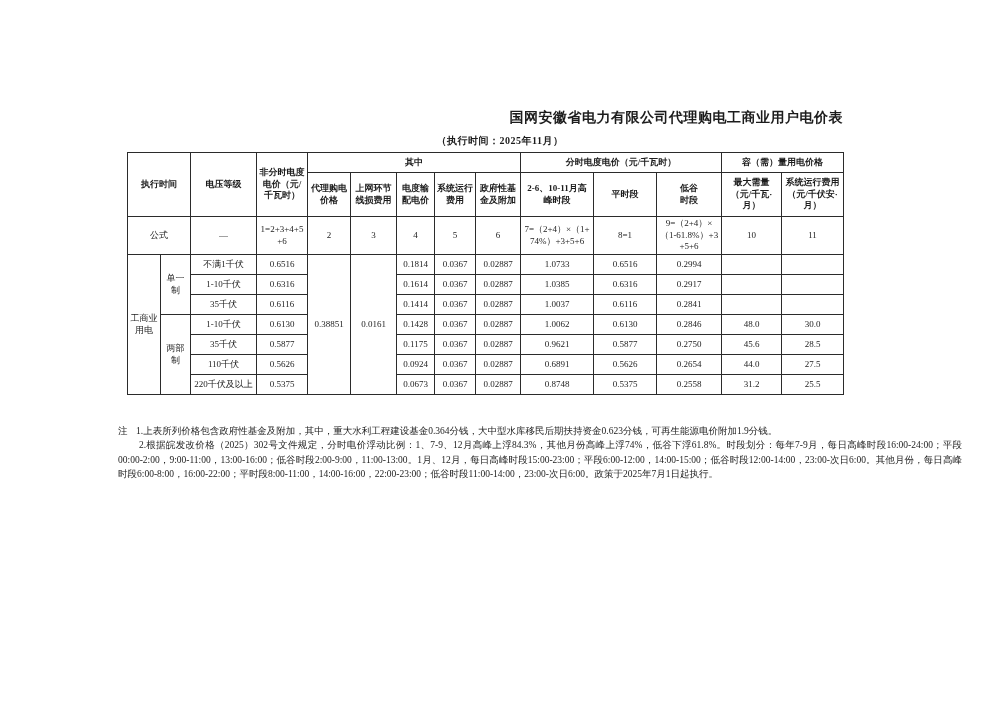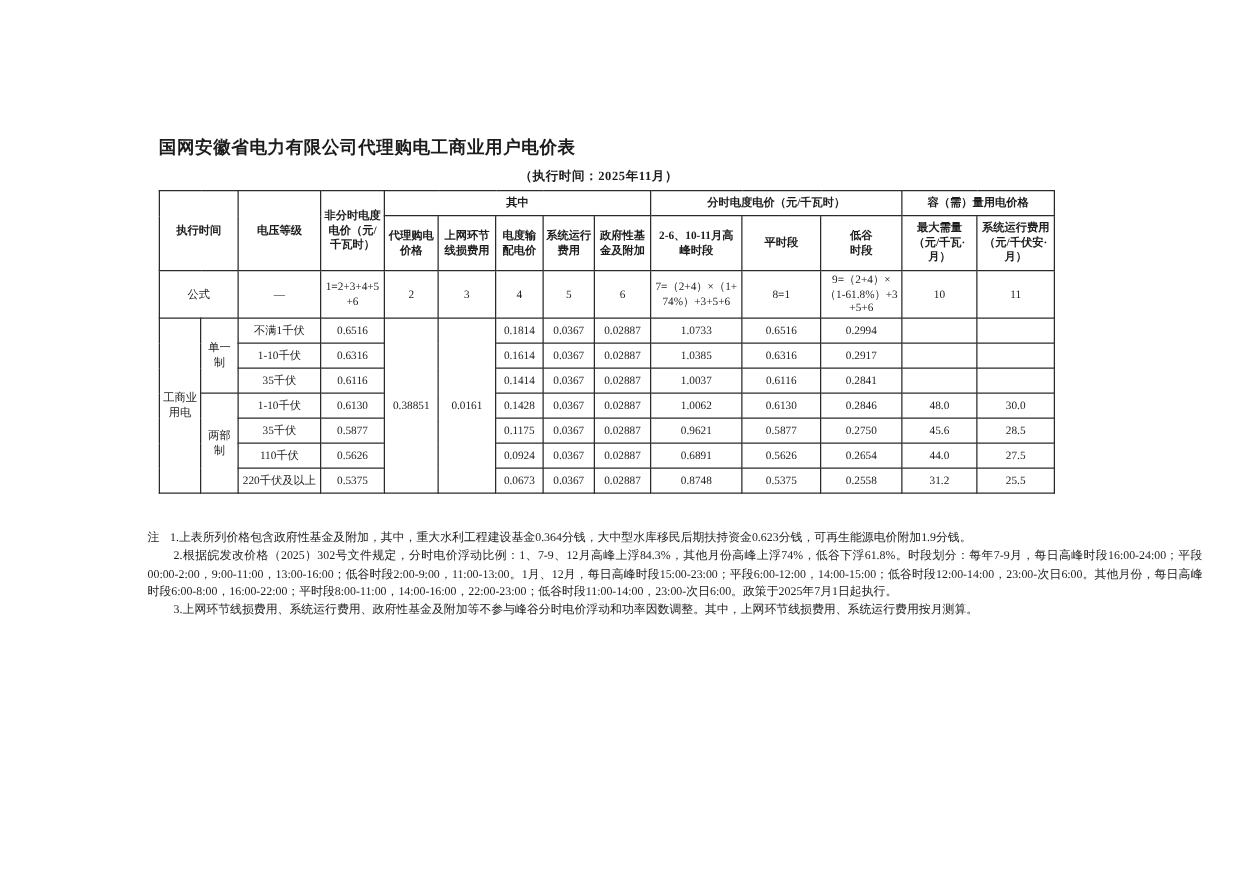--- a/index.html
+++ b/index.html
@@ -1,25 +1,25 @@
 <!DOCTYPE html>
 <html><head>
 <meta charset="utf-8">
 <style>
   html,body{margin:0;padding:0;background:#ffffff;}
   .page{
     position:relative;width:1000px;height:706px;background:#ffffff;overflow:hidden;
     font-family:"Liberation Serif","DejaVu Serif",serif;color:#1c1c1c;
   }
   .title{
-    position:absolute;left:127px;top:109px;width:716px;text-align:left;
+    position:absolute;left:127px;top:109px;width:716px;text-align:right;
     font-size:14px;font-weight:bold;letter-spacing:0.5px;
   }
   .subtitle{
-    position:absolute;left:121px;top:134px;width:716px;text-align:center;
+    position:absolute;left:142px;top:134px;width:716px;text-align:center;
     font-size:10px;font-weight:bold;letter-spacing:0.5px;
   }
   table.price{
     position:absolute;left:127px;top:152px;width:716px;
     border-collapse:collapse;table-layout:fixed;
   }
   table.price td{
     border:1px solid #2b2b2b;text-align:center;vertical-align:middle;
     font-size:9px;line-height:1.3;padding:1px 2px;word-break:break-all;
     overflow:hidden;
@@ -189,16 +189,15 @@
         <td>0.2558</td>
         <td>31.2</td>
         <td>25.5</td>
       </tr>
     </tbody>
   </table>
 
   <div class="notes">
     <p class="first"><span class="note-label">注</span><span>1.上表所列价格包含政府性基金及附加，其中，重大水利工程建设基金0.364分钱，大中型水库移民后期扶持资金0.623分钱，可再生能源电价附加1.9分钱。</span></p>
     <p>2.根据皖发改价格（2025）302号文件规定，分时电价浮动比例：1、7-9、12月高峰上浮84.3%，其他月份高峰上浮74%，低谷下浮61.8%。时段划分：每年7-9月，每日高峰时段16:00-24:00；平段00:00-2:00，9:00-11:00，13:00-16:00；低谷时段2:00-9:00，11:00-13:00。1月、12月，每日高峰时段15:00-23:00；平段6:00-12:00，14:00-15:00；低谷时段12:00-14:00，23:00-次日6:00。其他月份，每日高峰时段6:00-8:00，16:00-22:00；平时段8:00-11:00，14:00-16:00，22:00-23:00；低谷时段11:00-14:00，23:00-次日6:00。政策于2025年7月1日起执行。</p>
-    <p>3.上网环节线损费用、系统运行费用、政府性基金及附加等不参与峰谷分时电价浮动和功率因数调整。其中，上网环节线损费用、系统运行费用按月测算。</p>
   </div>
 
 </div>
 
 </body></html>

